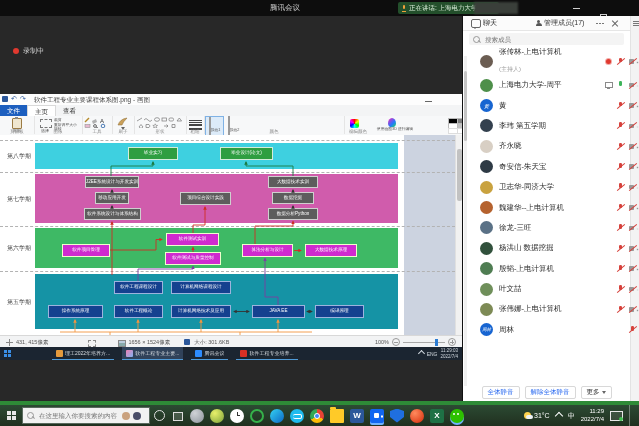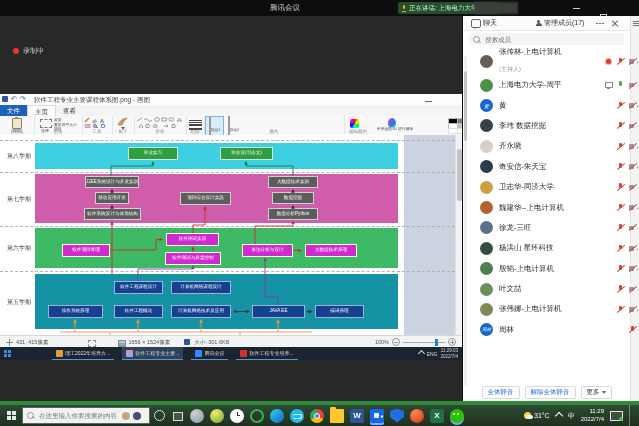--- a/index.html
+++ b/index.html
@@ -550,21 +550,21 @@
         <span class="mname">黄</span>
         <span class="mics">
             <span class="ic mic mic-off slash"></span>
             <span class="ic cam slash"></span>
           </span>
       </div>
       <div class="mrow">
         <span class="avatar" style="background:#33404e;">
             <i></i>
           </span>
-        <span class="mname">李玮 数据挖掘</span>
+        <span class="mname">李玮 第五学期</span>
         <span class="mics">
             <span class="ic mic mic-off slash"></span>
             <span class="ic cam slash"></span>
           </span>
       </div>
       <div class="mrow">
         <span class="avatar" style="background:#d8cfc4;">
             <i></i>
           </span>
         <span class="mname">齐永晓</span>
@@ -610,21 +610,21 @@
         <span class="mname">徐龙-三旺</span>
         <span class="mics">
             <span class="ic mic mic-off slash"></span>
             <span class="ic cam slash"></span>
           </span>
       </div>
       <div class="mrow">
         <span class="avatar" style="background:#31513c;">
             <i></i>
           </span>
-        <span class="mname">杨洪山 星环科技</span>
+        <span class="mname">杨洪山 数据挖掘</span>
         <span class="mics">
             <span class="ic mic mic-off slash"></span>
             <span class="ic cam slash"></span>
           </span>
       </div>
       <div class="mrow">
         <span class="avatar" style="background:#4f7d52;">
             <i></i>
           </span>
         <span class="mname">殷韬-上电计算机</span>

